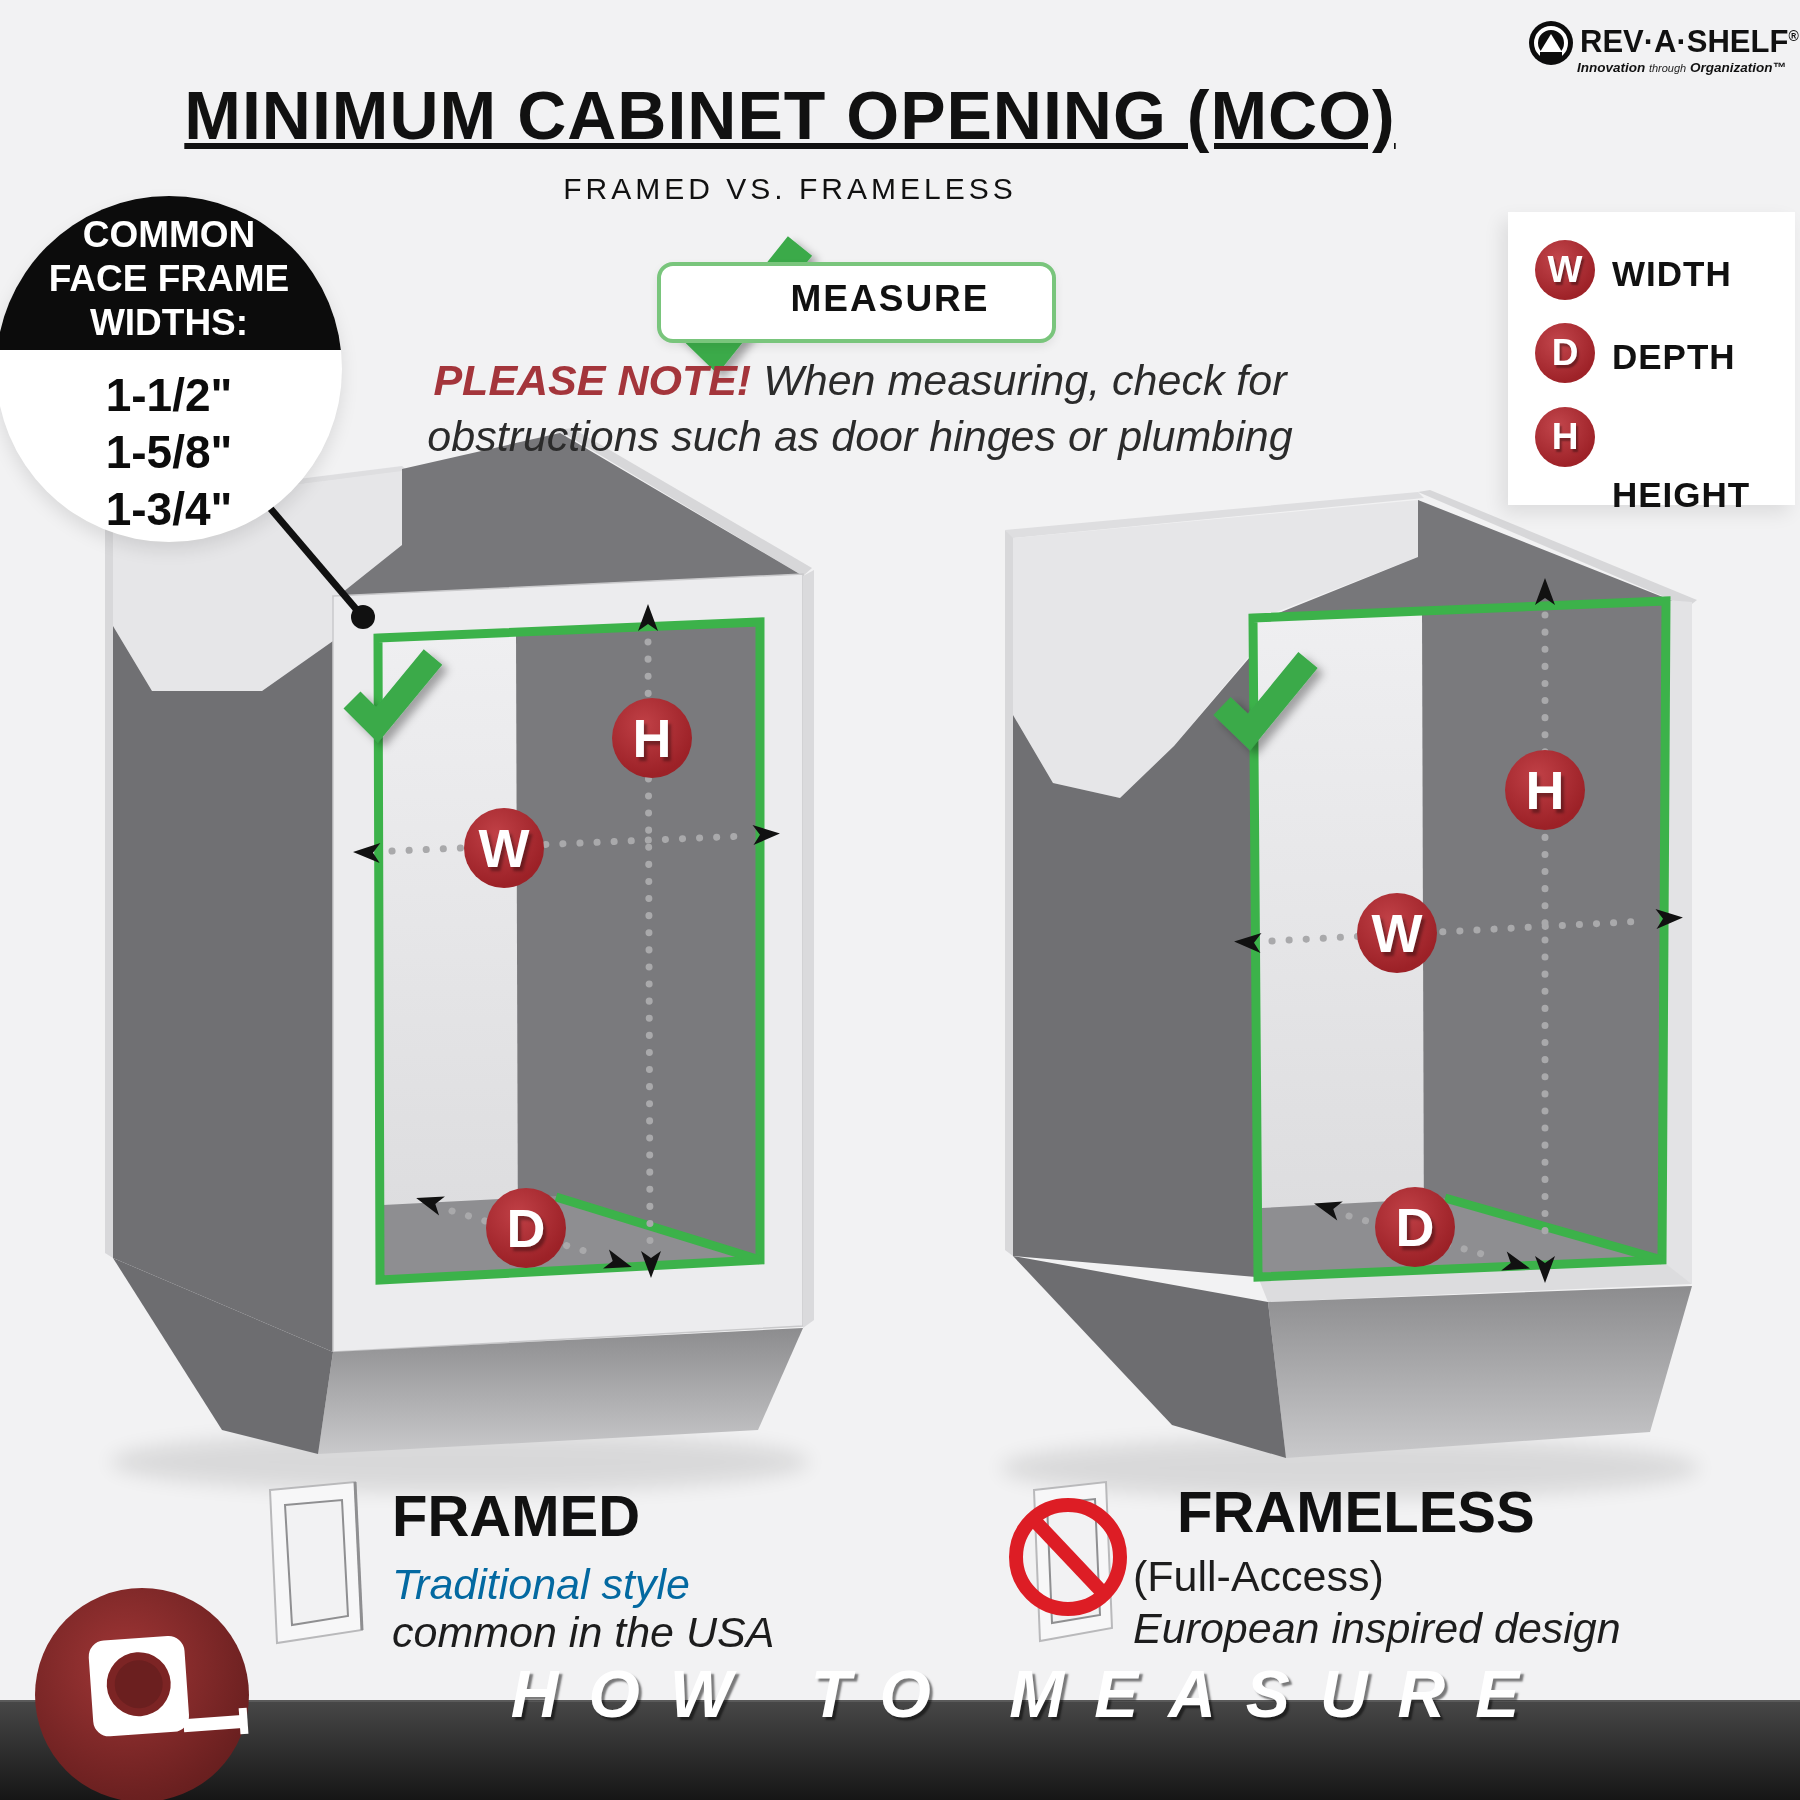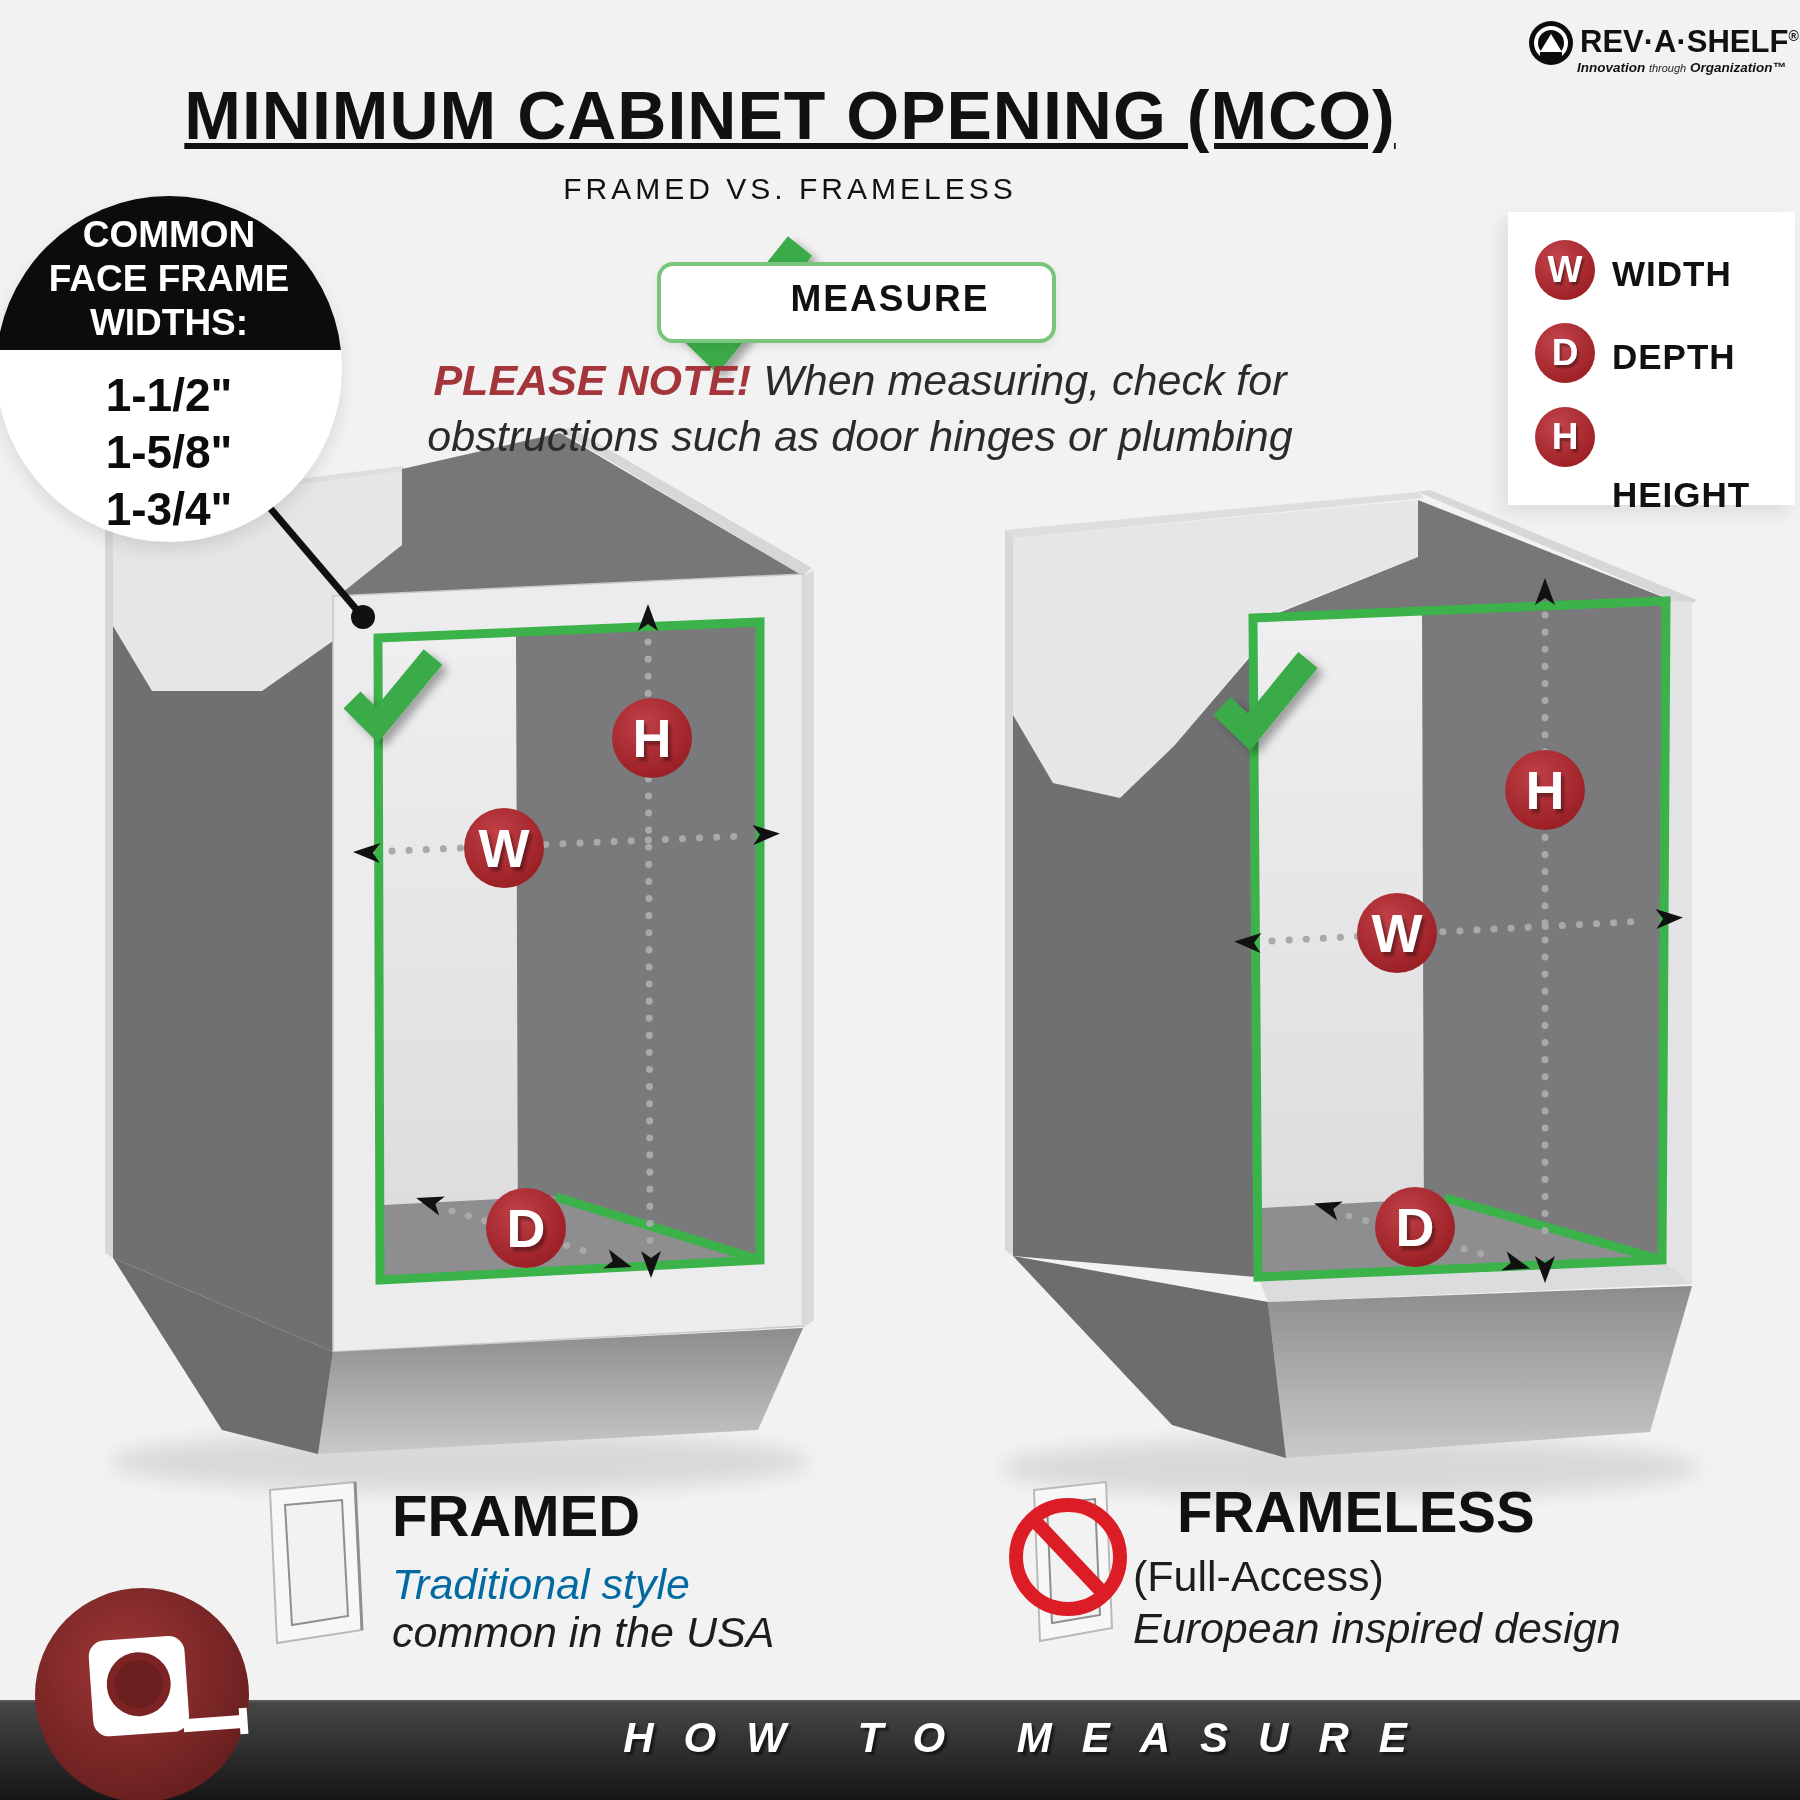--- a/index.html
+++ b/index.html
@@ -61,22 +61,22 @@
   
   .framed-title{left:392px;top:1482px;font-size:58px;font-weight:bold;z-index:2;}
   .framed-d1{left:392px;top:1560px;font-size:43px;font-style:italic;z-index:2;color:#0369a1;}
   .framed-d2{left:392px;top:1608px;font-size:43px;font-style:italic;z-index:2;color:#1d1d1d;}
   .frameless-title{left:1133px;top:1478px;font-size:58px;font-weight:bold;z-index:2;margin-left:44px;}
   .frameless-sub{left:1133px;top:1552px;font-size:43px;z-index:2;color:#1d1d1d;}
   .frameless-d1{left:1133px;top:1604px;font-size:43px;font-style:italic;z-index:2;color:#1d1d1d;}
 
   .footer-bar{left:0;top:1700px;width:1800px;height:100px;z-index:2;
               background:linear-gradient(180deg,#474747,#161616);border-top:2px solid #5a5a5a;box-sizing:border-box;}
-  .footer-label{left:300px;top:1714px;width:1460px;text-align:center;z-index:3;color:#fff;
-                font-size:42px;font-weight:bold;font-style:italic;letter-spacing:30px;white-space:nowrap;
+  .footer-label{left:300px;top:1656px;width:1460px;text-align:center;z-index:3;color:#fff;
+                font-size:66px;font-weight:bold;font-style:italic;letter-spacing:30px;white-space:nowrap;
                 text-shadow:3px 3px 2px rgba(0,0,0,.5);}
   .tape-badge{left:35px;top:1588px;width:214px;height:214px;border-radius:50%;z-index:4;
               background:radial-gradient(circle at 42% 36%,#a03636,#6b2020 72%,#5a1919);}
 </style>
 </head>
 <body>
 
 <div class="canvas">
 
   <svg class="art" width="1800" height="1800" viewBox="0 0 1800 1800">

